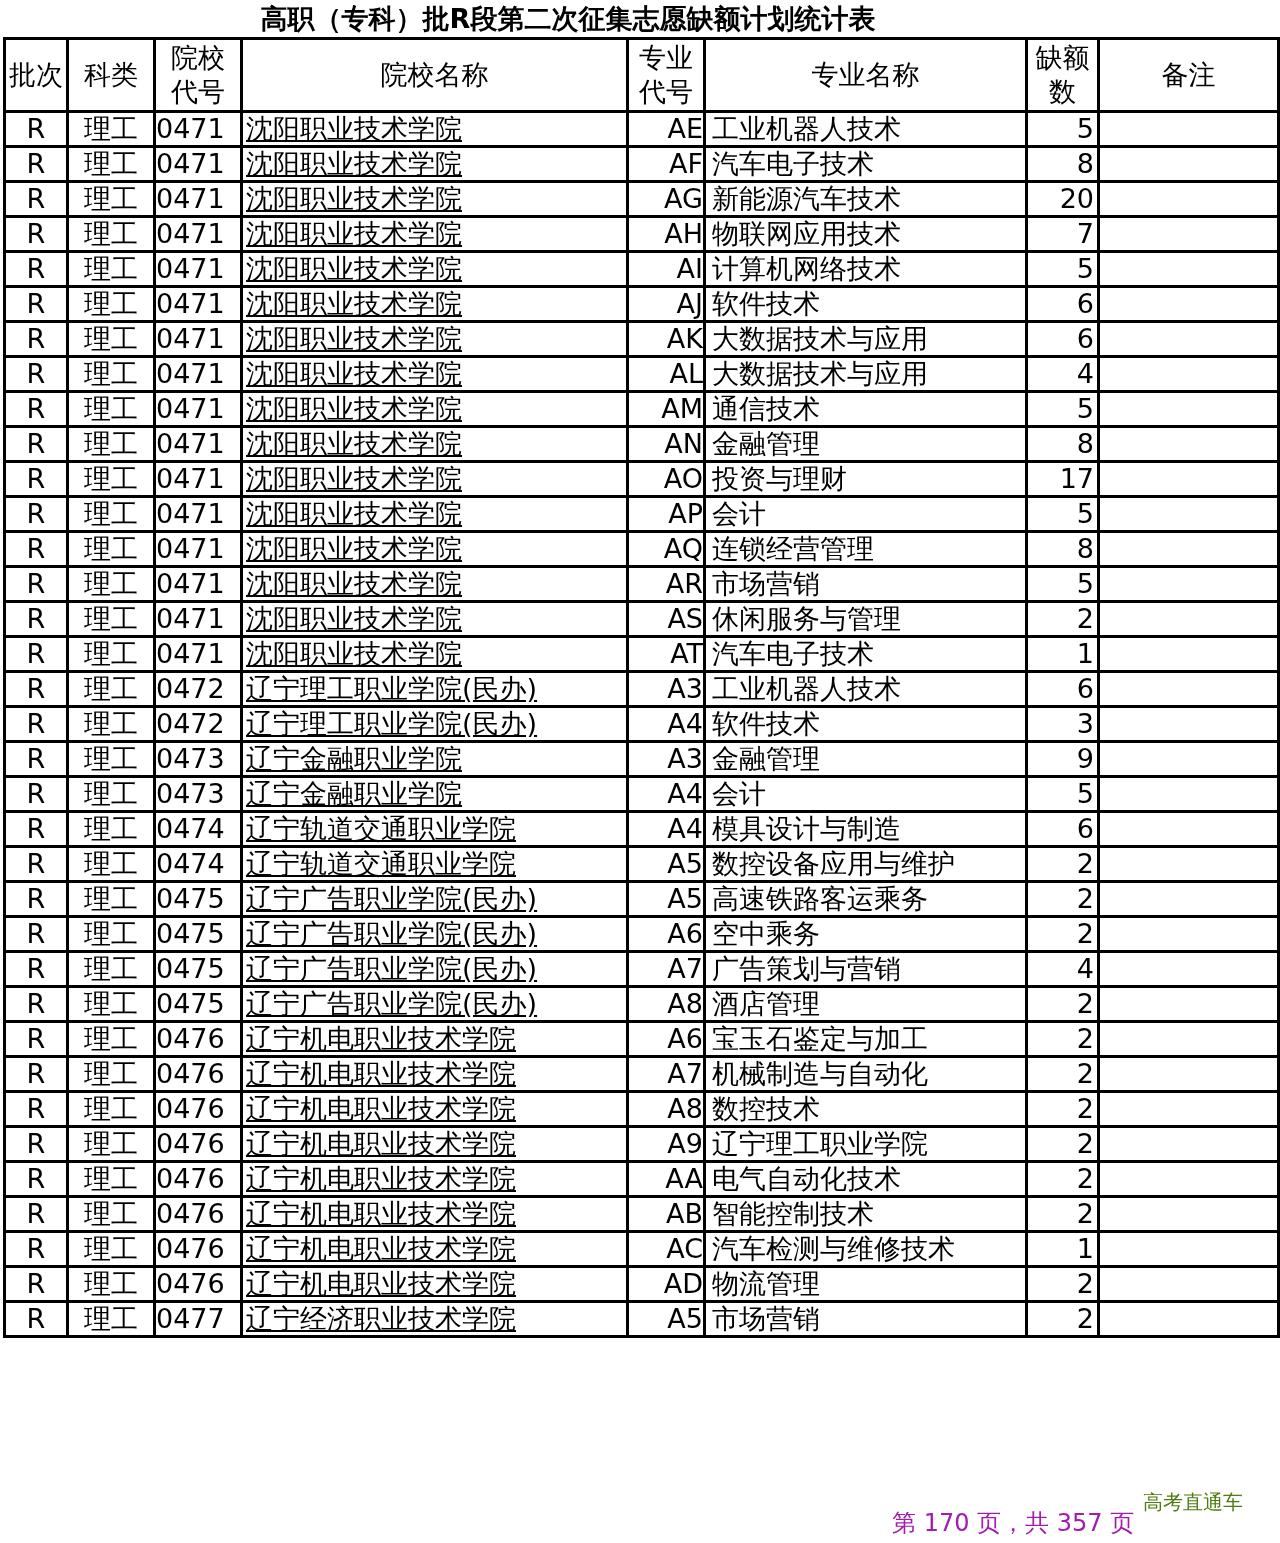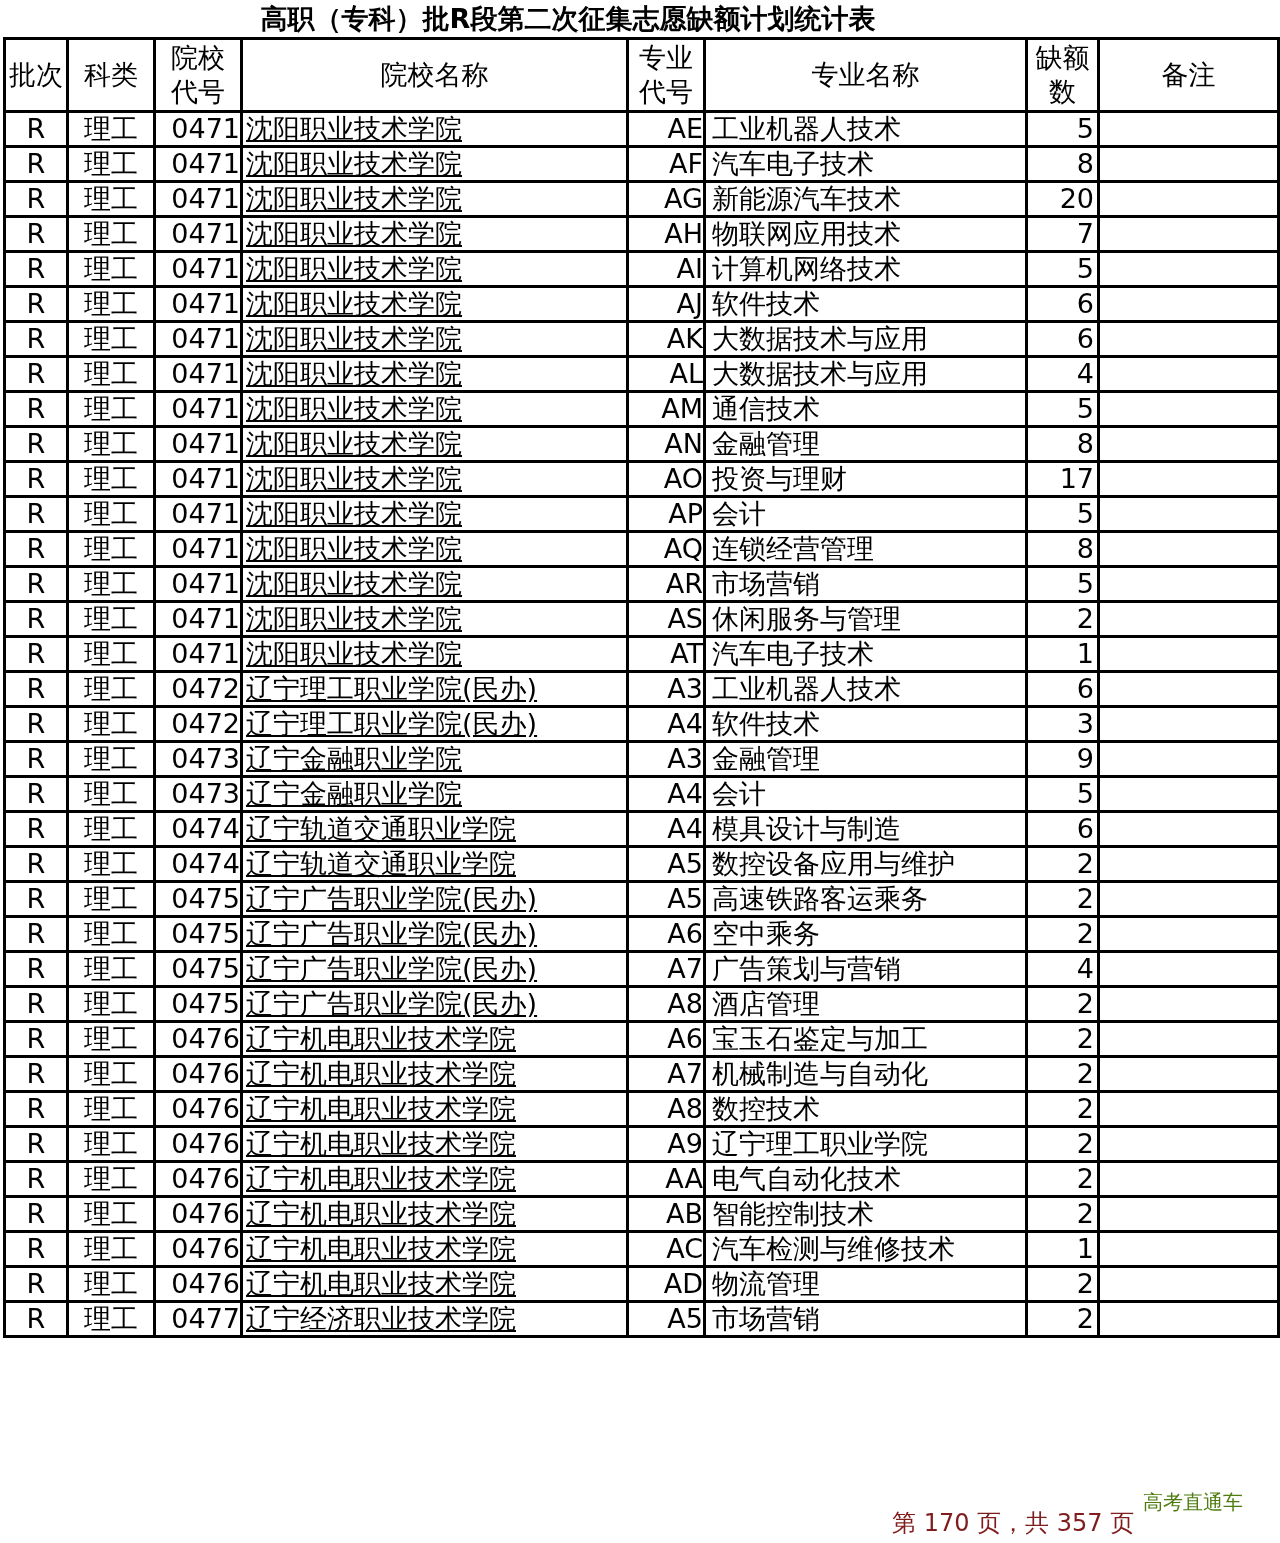--- a/index.html
+++ b/index.html
@@ -4,27 +4,27 @@
 <style>
   html, body { margin: 0; padding: 0; background: #ffffff; }
   body { width: 1280px; height: 1543px; position: relative; overflow: hidden; font-family: "DejaVu Sans", "Liberation Sans", sans-serif; color: #000; }
   .title { position: absolute; left: 0; top: 2px; width: 1136px; text-align: center; font-size: 27px; font-weight: bold; letter-spacing: 0px; line-height: 34px; }
   table.grid { position: absolute; left: 3px; top: 37px; border-collapse: collapse; table-layout: fixed; width: 1274px; }
   table.grid td, table.grid th { border: 3px solid #000; padding: 0; overflow: hidden; white-space: nowrap; }
   table.grid th { font-weight: normal; font-size: 27px; line-height: 34px; height: 70px; text-align: center; vertical-align: middle; }
   table.grid td { height: 32px; font-size: 27px; line-height: 32px; }
   .c-batch { text-align: center; }
   .c-cat { text-align: center; margin-top: 31px; }
-  .c-code { text-align: right; }
+  .c-code { text-align: left; }
   .c-school { text-align: left; padding-left: 3px !important; text-decoration: underline; }
   .c-mcode { text-align: right; }
   .c-major { text-align: left; padding-left: 6px !important; margin-left: 16px; }
   .c-quota { text-align: right; padding-right: 3px !important; }
   .c-note { }
-  .footer-page { position: absolute; left: 892px; top: 1508px; font-size: 24px; line-height: 30px; color: #7f1d1d; }
+  .footer-page { position: absolute; left: 892px; top: 1508px; font-size: 24px; line-height: 30px; color: #a21caf; }
   .watermark { position: absolute; left: 1143px; top: 1490px; font-size: 20px; line-height: 24px; color: #4d7c0f; }
 </style>
 </head>
 <body>
 
 <div class="title">高职（专科）批R段第二次征集志愿缺额计划统计表</div>
 
 <table class="grid">
   <colgroup>
     <col style="width:63px">

